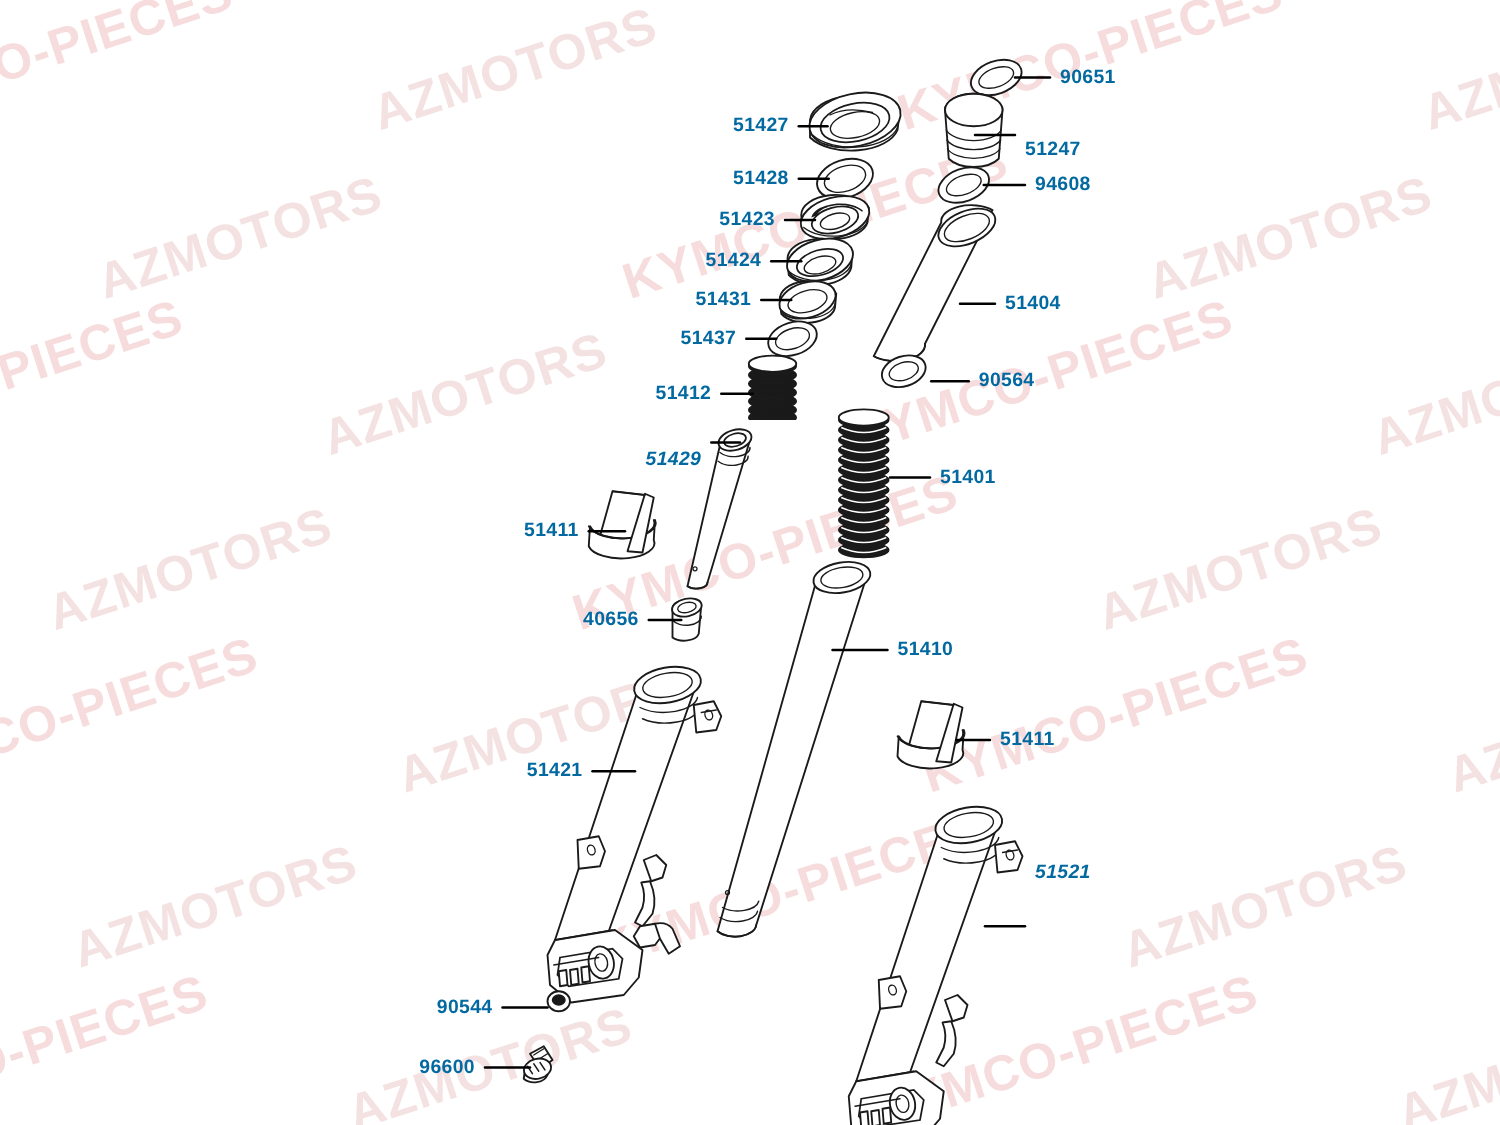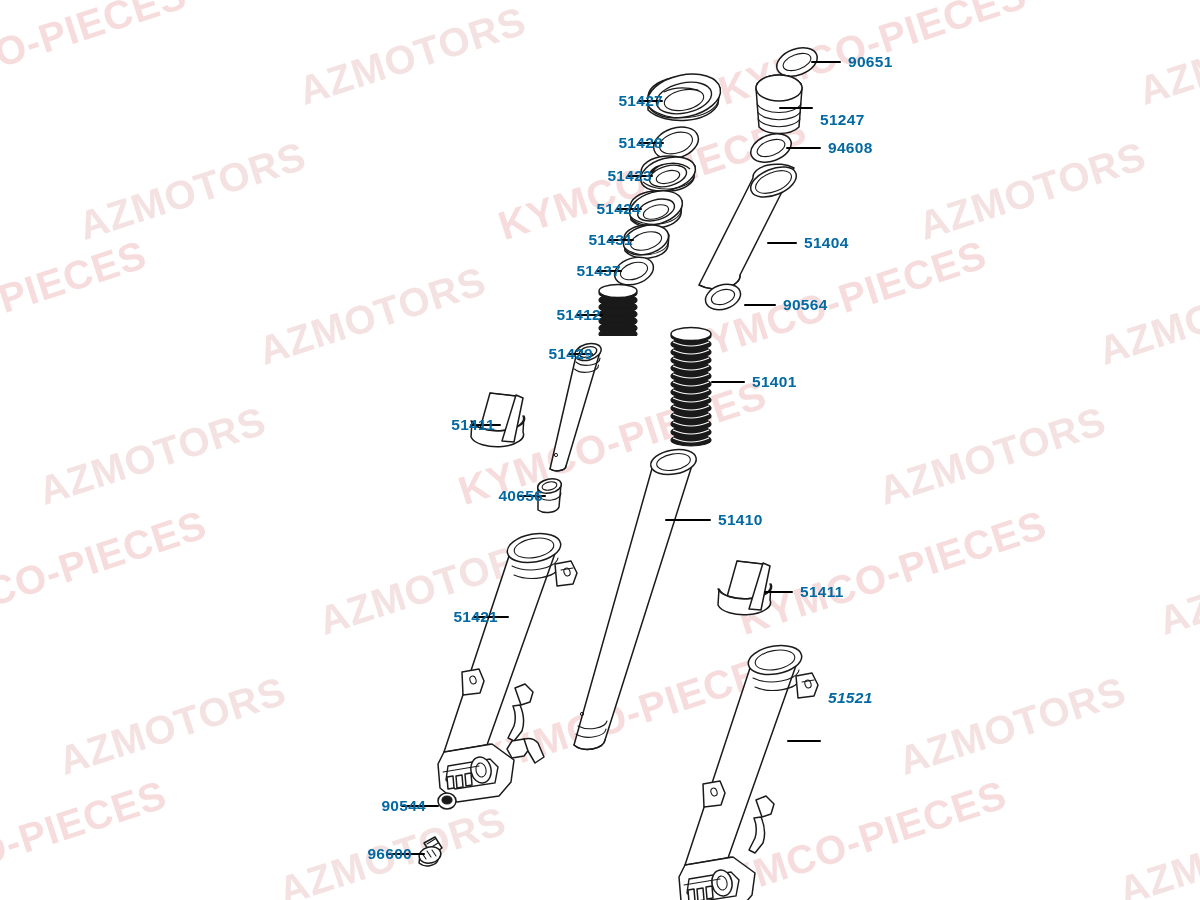--- a/index.html
+++ b/index.html
@@ -52,21 +52,21 @@
   }
   .lbl{
     position:absolute;
     font-size:15.5px;
     font-weight:700;
     color:#0369a1;
     letter-spacing:.3px;
     white-space:nowrap;
     line-height:1;
   }
-  .lbl.right{ text-align:right;padding-left:32px; }
+  .lbl.right{ text-align:right; }
   .lbl.left{ text-align:left; }
 </style>
 </head>
 <body>
 
 <div id="diagram">
 
   <div id="watermarks">
       <div class="wm kymco" style="left: -120px; top: 70px; transform: rotate(-18deg);">KYMCO-PIECES</div>
       <div class="wm azm" style="left: 300px; top: 70px; transform: rotate(-18deg);">AZMOTORS</div>
@@ -396,21 +396,21 @@
       <div class="lbl left" style="top: 112px; left: 820px; text-align: right;">51247</div>
       <div class="lbl right" style="top: 135px; left: 0px; width: 631px;">51428</div>
       <div class="lbl left" style="top: 140px; left: 828px;">94608</div>
       <div class="lbl right" style="top: 168px; left: 0px; width: 620px;">51423</div>
       <div class="lbl right" style="top: 201px; left: 0px; width: 609px;">51424</div>
       <div class="lbl left" style="top: 235px; left: 804px;">51404</div>
       <div class="lbl right" style="top: 232px; left: 0px; width: 601px;">51431</div>
       <div class="lbl right" style="top: 263px; left: 0px; width: 589px;">51437</div>
       <div class="lbl left" style="top: 297px; left: 783px;">90564</div>
       <div class="lbl right" style="top: 307px; left: 0px; width: 569px;">51412</div>
-      <div class="lbl right" style="top: 346px; left: 0px; width: 561px;">51429</div>
+      <div class="lbl right" style="top: 360px; left: 0px; width: 561px; font-style: italic;">51429</div>
       <div class="lbl left" style="top: 374px; left: 752px;">51401</div>
       <div class="lbl right" style="top: 417px; left: 0px; width: 463px;">51411</div>
       <div class="lbl right" style="top: 488px; left: 0px; width: 511px;">40656</div>
       <div class="lbl left" style="top: 512px; left: 718px;">51410</div>
       <div class="lbl left" style="top: 584px; left: 800px;">51411</div>
       <div class="lbl right" style="top: 609px; left: 0px; width: 466px;">51421</div>
       <div class="lbl left" style="top: 690px; left: 828px; font-style: italic;">51521</div>
       <div class="lbl right" style="top: 798px; left: 0px; width: 394px;">90544</div>
       <div class="lbl right" style="top: 846px; left: 0px; width: 380px;">96600</div>
     </div>

